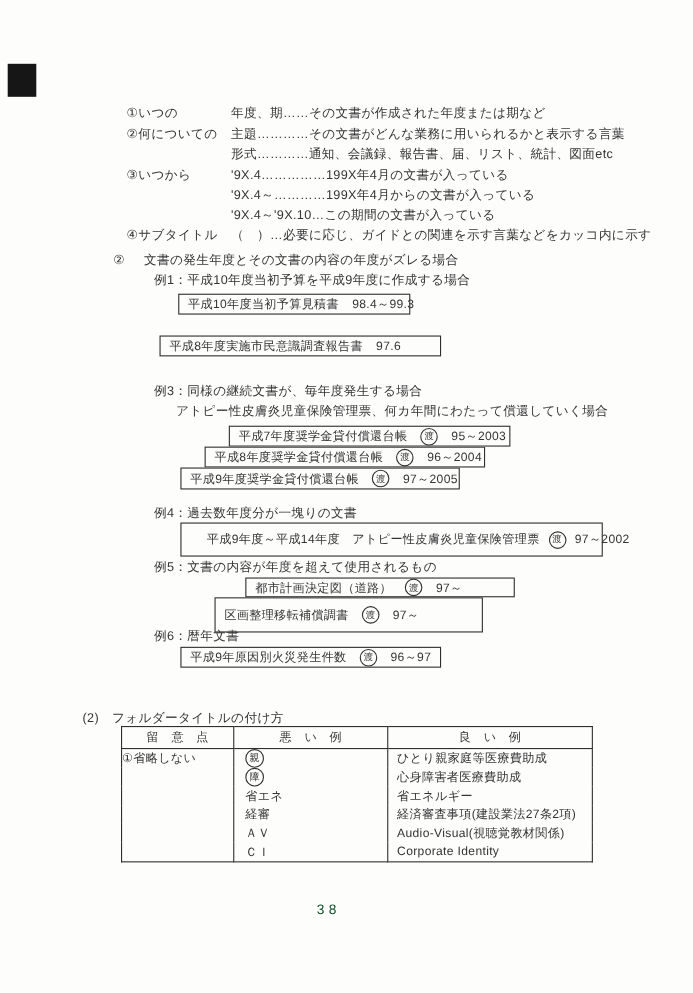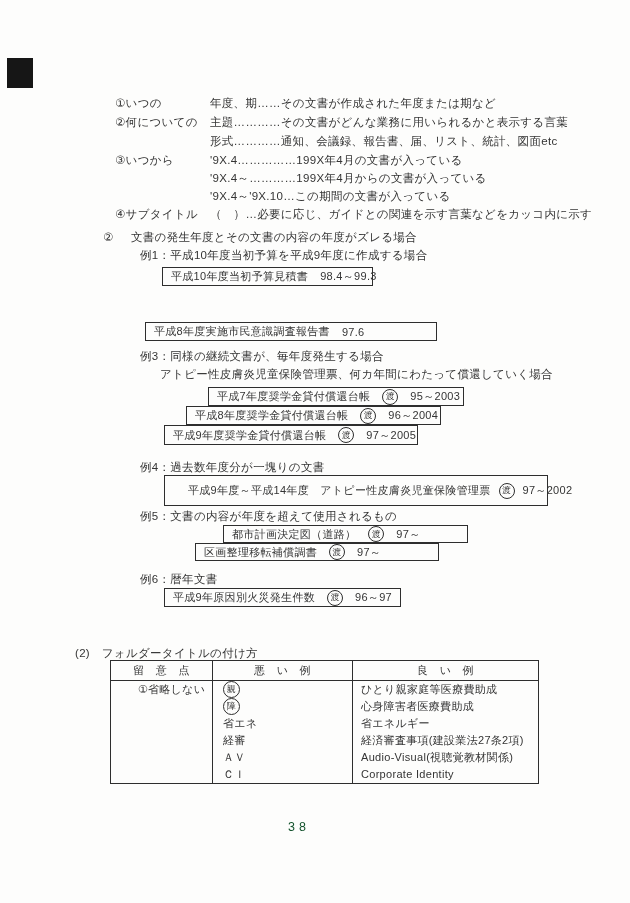--- a/index.html
+++ b/index.html
@@ -38,21 +38,21 @@
     position:absolute;left:110px;top:660px;width:428px;height:120px;
     border-collapse:collapse;table-layout:fixed;
     font-size:11px;letter-spacing:0.3px;border-radius:20px;
   }
   table.ftable,
   table.ftable th,
   table.ftable td{border:1.5px solid #2e2e2e;}
   table.ftable td{border-top:none;border-bottom:none;vertical-align:middle;padding:0;}
   table.ftable tr.last td{border-bottom:1.5px solid #2e2e2e;margin-left:48px;}
   table.ftable th{font-weight:normal;text-align:center;height:17px;padding:1px 0;}
-  table.ftable td.point{padding-left:20px;text-align:center;}
+  table.ftable td.point{padding-left:0;}
   table.ftable td.bad{padding-left:10px;}
   table.ftable td.good{padding-left:8px;}
   table.ftable tr{height:17px;}
   .pnum{position:absolute;left:288px;top:820px;font-size:12.5px;letter-spacing:4px;color:#14532d;}
 </style>
 </head>
 <body>
 
 <div class="page">
 
@@ -73,21 +73,21 @@
 
   <div class="t sec-num" style="top:229px">②</div>
   <div class="t sec-title" style="top:229px">文書の発生年度とその文書の内容の年度がズレる場合</div>
 
   <div class="t exlabel" style="top:247px">例1：平成10年度当初予算を平成9年度に作成する場合</div>
   <div class="fbox" style="left:162px;top:267px;width:211px;height:19px">
     <span>平成10年度当初予算見積書</span>
     <span>98.4～99.3</span>
   </div>
 
-  <div class="fbox" style="left:145px;top:322px;width:292px;height:19px">
+  <div class="fbox" style="left:145px;top:305px;width:256px;height:19px">
     <span>平成8年度実施市民意識調査報告書</span>
     <span>97.6</span>
   </div>
 
   <div class="t exlabel" style="top:348px">例3：同様の継続文書が、毎年度発生する場合</div>
   <div class="t" style="left:160px;top:366px">アトピー性皮膚炎児童保険管理票、何カ年間にわたって償還していく場合</div>
   <div class="fbox" style="left:208px;top:387px;width:256px;height:19px">
     <span>平成7年度奨学金貸付償還台帳</span>
     <span class="cmark">渡</span>
     <span>95～2003</span>
@@ -109,21 +109,21 @@
     <span class="cmark">渡</span>
     <span>97～2002</span>
   </div>
 
   <div class="t exlabel" style="top:508px">例5：文書の内容が年度を超えて使用されるもの</div>
   <div class="fbox" style="left:223px;top:525px;width:245px;height:18px">
     <span>都市計画決定図（道路）</span>
     <span class="cmark">渡</span>
     <span>97～</span>
   </div>
-  <div class="fbox" style="left:195px;top:543px;width:244px;height:18px">
+  <div class="fbox" style="left:195px;top:543px;width:244px;height:32px">
     <span>区画整理移転補償調書</span>
     <span class="cmark">渡</span>
     <span>97～</span>
   </div>
 
   <div class="t exlabel" style="top:571px">例6：暦年文書</div>
   <div class="fbox" style="left:164px;top:588px;width:237px;height:19px">
     <span>平成9年原因別火災発生件数</span>
     <span class="cmark">渡</span>
     <span>96～97</span>

